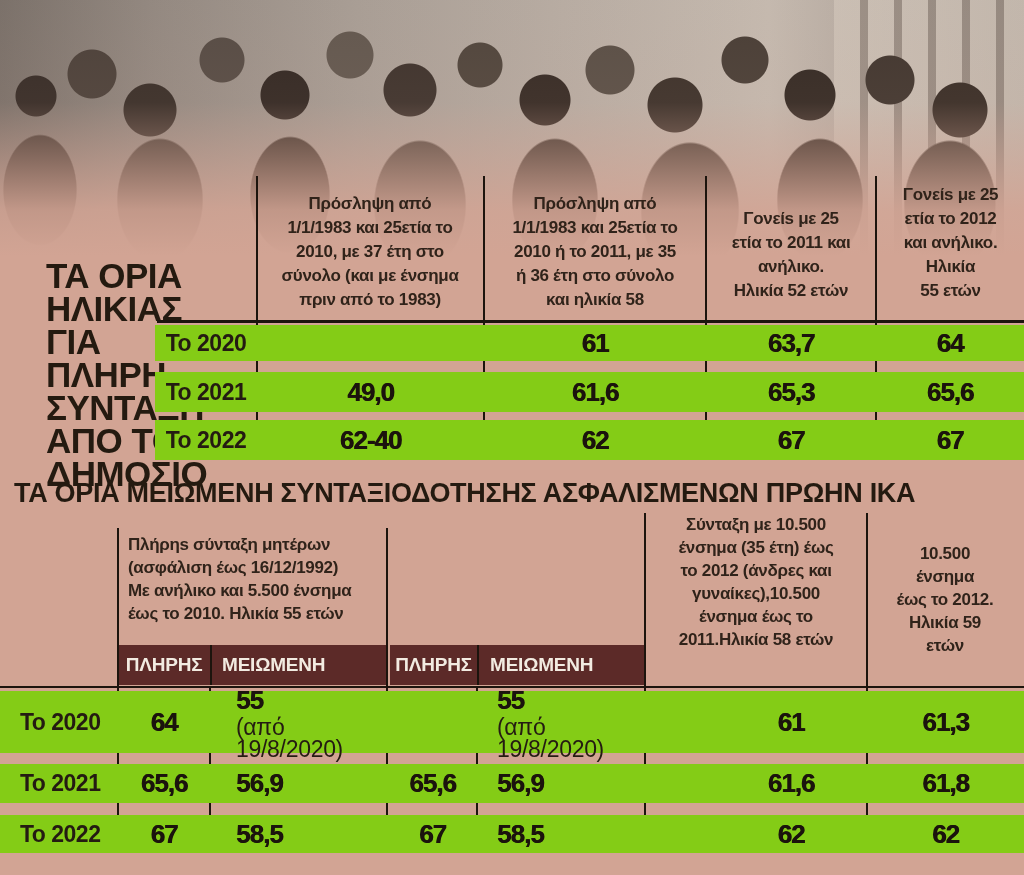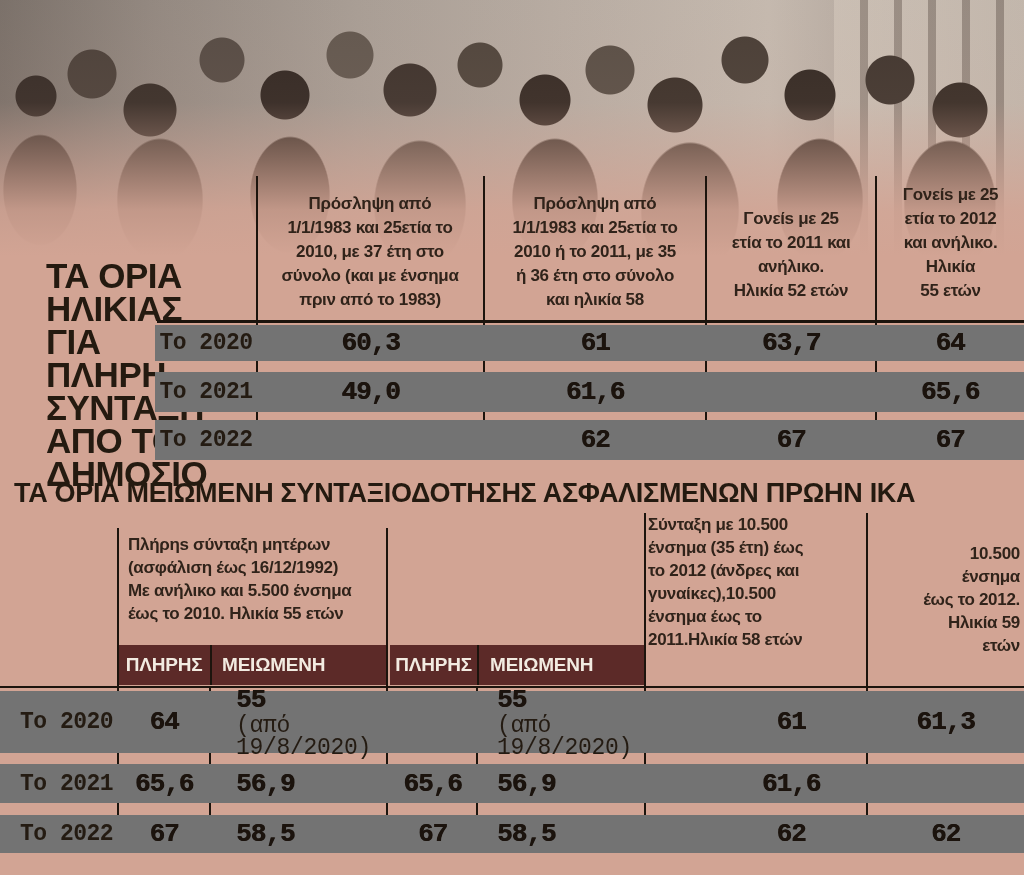--- a/index.html
+++ b/index.html
@@ -43,21 +43,21 @@
   
   .side-title{position:absolute;left:18px;top:259px;width:140px;font-size:35px;line-height:33px;
     font-weight:bold;letter-spacing:-0.5px;color:#241a10;margin-left:28px;}
   .t1h{position:absolute;text-align:center;font-weight:bold;font-size:17px;line-height:24px;
     letter-spacing:-0.3px;color:#30231a;}
   .t2h{position:absolute;font-weight:bold;font-size:17px;line-height:23px;
     letter-spacing:-0.3px;color:#30231a;}
   .t2-title{position:absolute;left:14px;top:478px;font-size:27px;font-weight:bold;
     letter-spacing:-0.3px;color:#241a10;}
   
-  .row{position:absolute;background:#737373;font-family:Liberation Mono, monospace;}
+  .row{position:absolute;background:#84cc16;}
   .cell{position:absolute;top:0;height:100%;display:flex;align-items:center;justify-content:center;}
   .left{justify-content:flex-start;}
   .val{font-weight:bold;font-size:26px;letter-spacing:-1px;color:#1b130d;text-shadow:0.6px 0 currentColor;}
   .rlabel{font-weight:bold;font-size:23px;letter-spacing:-0.5px;color:#241b12;}
   .note{font-size:23px;font-weight:normal;letter-spacing:-0.3px;color:#241b12;line-height:22px;}
   .stack{display:flex;flex-direction:column;align-items:flex-start;}
   
   .a0{left:0;width:102px;} .a1{left:102px;width:227px;} .a2{left:329px;width:222px;}
   .a3{left:551px;width:170px;} .a4{left:721px;width:148px;}
   
@@ -111,51 +111,52 @@
 55 ετών</div>
 
   <div class="vline" style="left:256px;top:176px;height:284px"></div>
   <div class="vline" style="left:483px;top:176px;height:284px"></div>
   <div class="vline" style="left:705px;top:176px;height:284px"></div>
   <div class="vline" style="left:875px;top:176px;height:284px"></div>
   <div class="hline" style="left:157px;top:320px;width:867px;height:3px"></div>
 
   <div class="row" style="left:155px;top:325px;width:869px;height:36px">
     <div class="cell a0 rlabel">Το 2020</div>
-    <div class="cell a1 val">60,3</div>
     <div class="cell a2 val">61</div>
     <div class="cell a3 val">63,7</div>
     <div class="cell a4 val">64</div>
   </div>
   <div class="row" style="left:155px;top:372px;width:869px;height:40px">
     <div class="cell a0 rlabel">Το 2021</div>
     <div class="cell a1 val">49,0</div>
     <div class="cell a2 val">61,6</div>
+    <div class="cell a3 val">65,3</div>
     <div class="cell a4 val">65,6</div>
   </div>
   <div class="row" style="left:155px;top:420px;width:869px;height:40px">
     <div class="cell a0 rlabel">Το 2022</div>
+    <div class="cell a1 val">62-40</div>
     <div class="cell a2 val">62</div>
     <div class="cell a3 val">67</div>
     <div class="cell a4 val">67</div>
   </div>
 
   <div class="t2-title">ΤΑ ΟΡΙΑ ΜΕΙΩΜΕΝΗ ΣΥΝΤΑΞΙΟΔΟΤΗΣΗΣ ΑΣΦΑΛΙΣΜΕΝΩΝ ΠΡΩΗΝ ΙΚΑ</div>
 
   <div class="t2h pre" style="left:128px;top:533px;width:270px">Πλήρηs σύνταξη μητέρων
 (ασφάλιση έως 16/12/1992)
 Με ανήλικο και 5.500 ένσημα
 έως το 2010. Ηλικία 55 ετών</div>
-  <div class="t2h pre" style="left:648px;top:513px;width:216px;text-align:left">Σύνταξη με 10.500
+  <div class="t2h pre" style="left:648px;top:513px;width:216px;text-align:center">Σύνταξη με 10.500
 ένσημα (35 έτη) έως
 το 2012 (άνδρες και
 γυναίκες),10.500
 ένσημα έως το
 2011.Ηλικία 58 ετών</div>
-  <div class="t2h pre" style="left:870px;top:542px;width:150px;text-align:right">10.500
+  <div class="t2h pre" style="left:870px;top:542px;width:150px;text-align:center">10.500
 ένσημα
 έως το 2012.
 Ηλικία 59
 ετών</div>
 
   <div class="maroon" style="left:118px;width:268px">
     <div class="msub" style="left:0;width:92px">ΠΛΗΡΗΣ</div>
     <div class="mline" style="left:92px"></div>
     <div class="msub" style="left:104px;width:160px;justify-content:flex-start">ΜΕΙΩΜΕΝΗ</div>
   </div>
@@ -192,20 +193,21 @@
     <div class="cell b6 val">61,3</div>
   </div>
 
   <div class="row" style="left:0;top:764px;width:1024px;height:39px">
     <div class="cell b0 rlabel left">Το 2021</div>
     <div class="cell b1 val">65,6</div>
     <div class="cell b2 val left">56,9</div>
     <div class="cell b3 val">65,6</div>
     <div class="cell b4 val left">56,9</div>
     <div class="cell b5 val">61,6</div>
+    <div class="cell b6 val">61,8</div>
   </div>
 
   <div class="row" style="left:0;top:815px;width:1024px;height:38px">
     <div class="cell b0 rlabel left">Το 2022</div>
     <div class="cell b1 val">67</div>
     <div class="cell b2 val left">58,5</div>
     <div class="cell b3 val">67</div>
     <div class="cell b4 val left">58,5</div>
     <div class="cell b5 val">62</div>
     <div class="cell b6 val">62</div>

